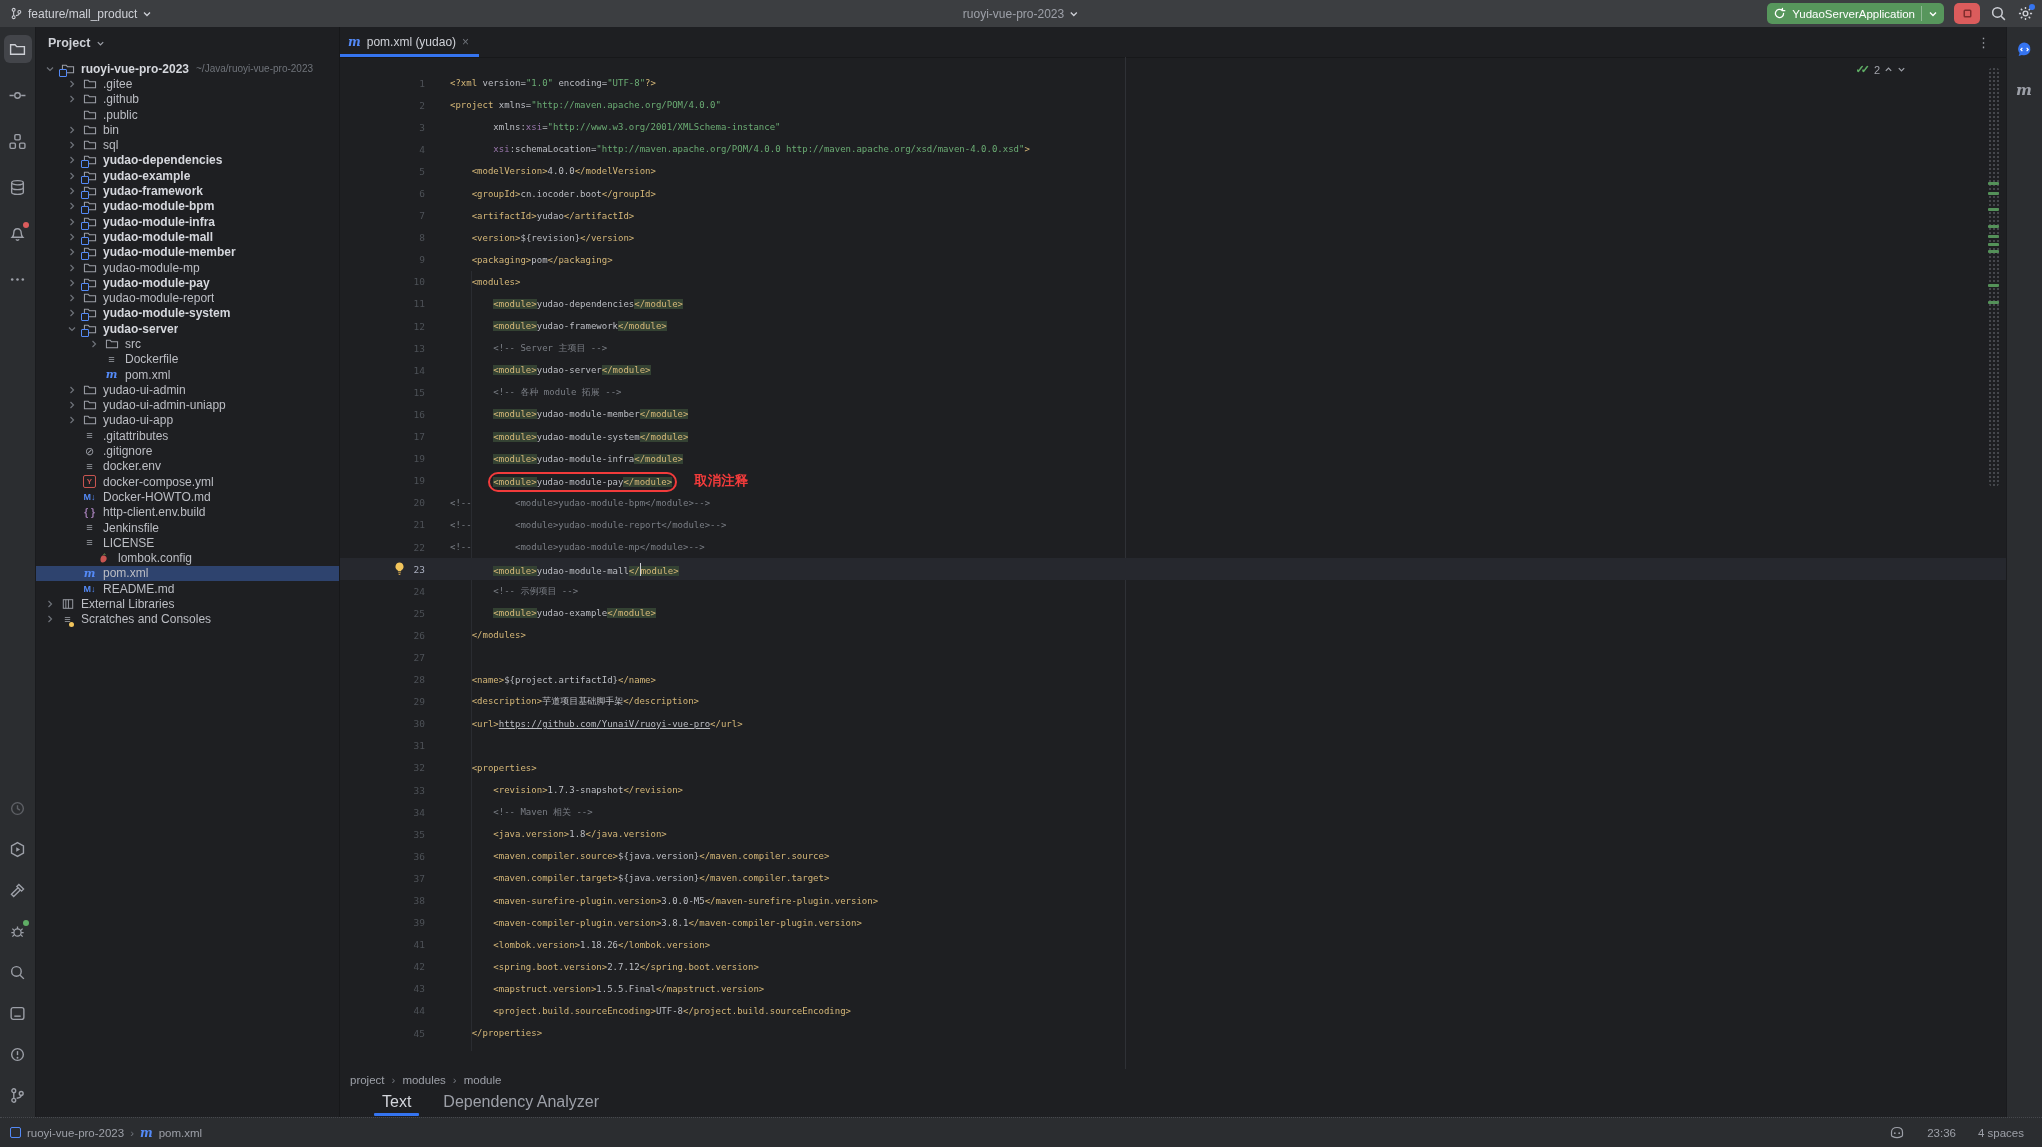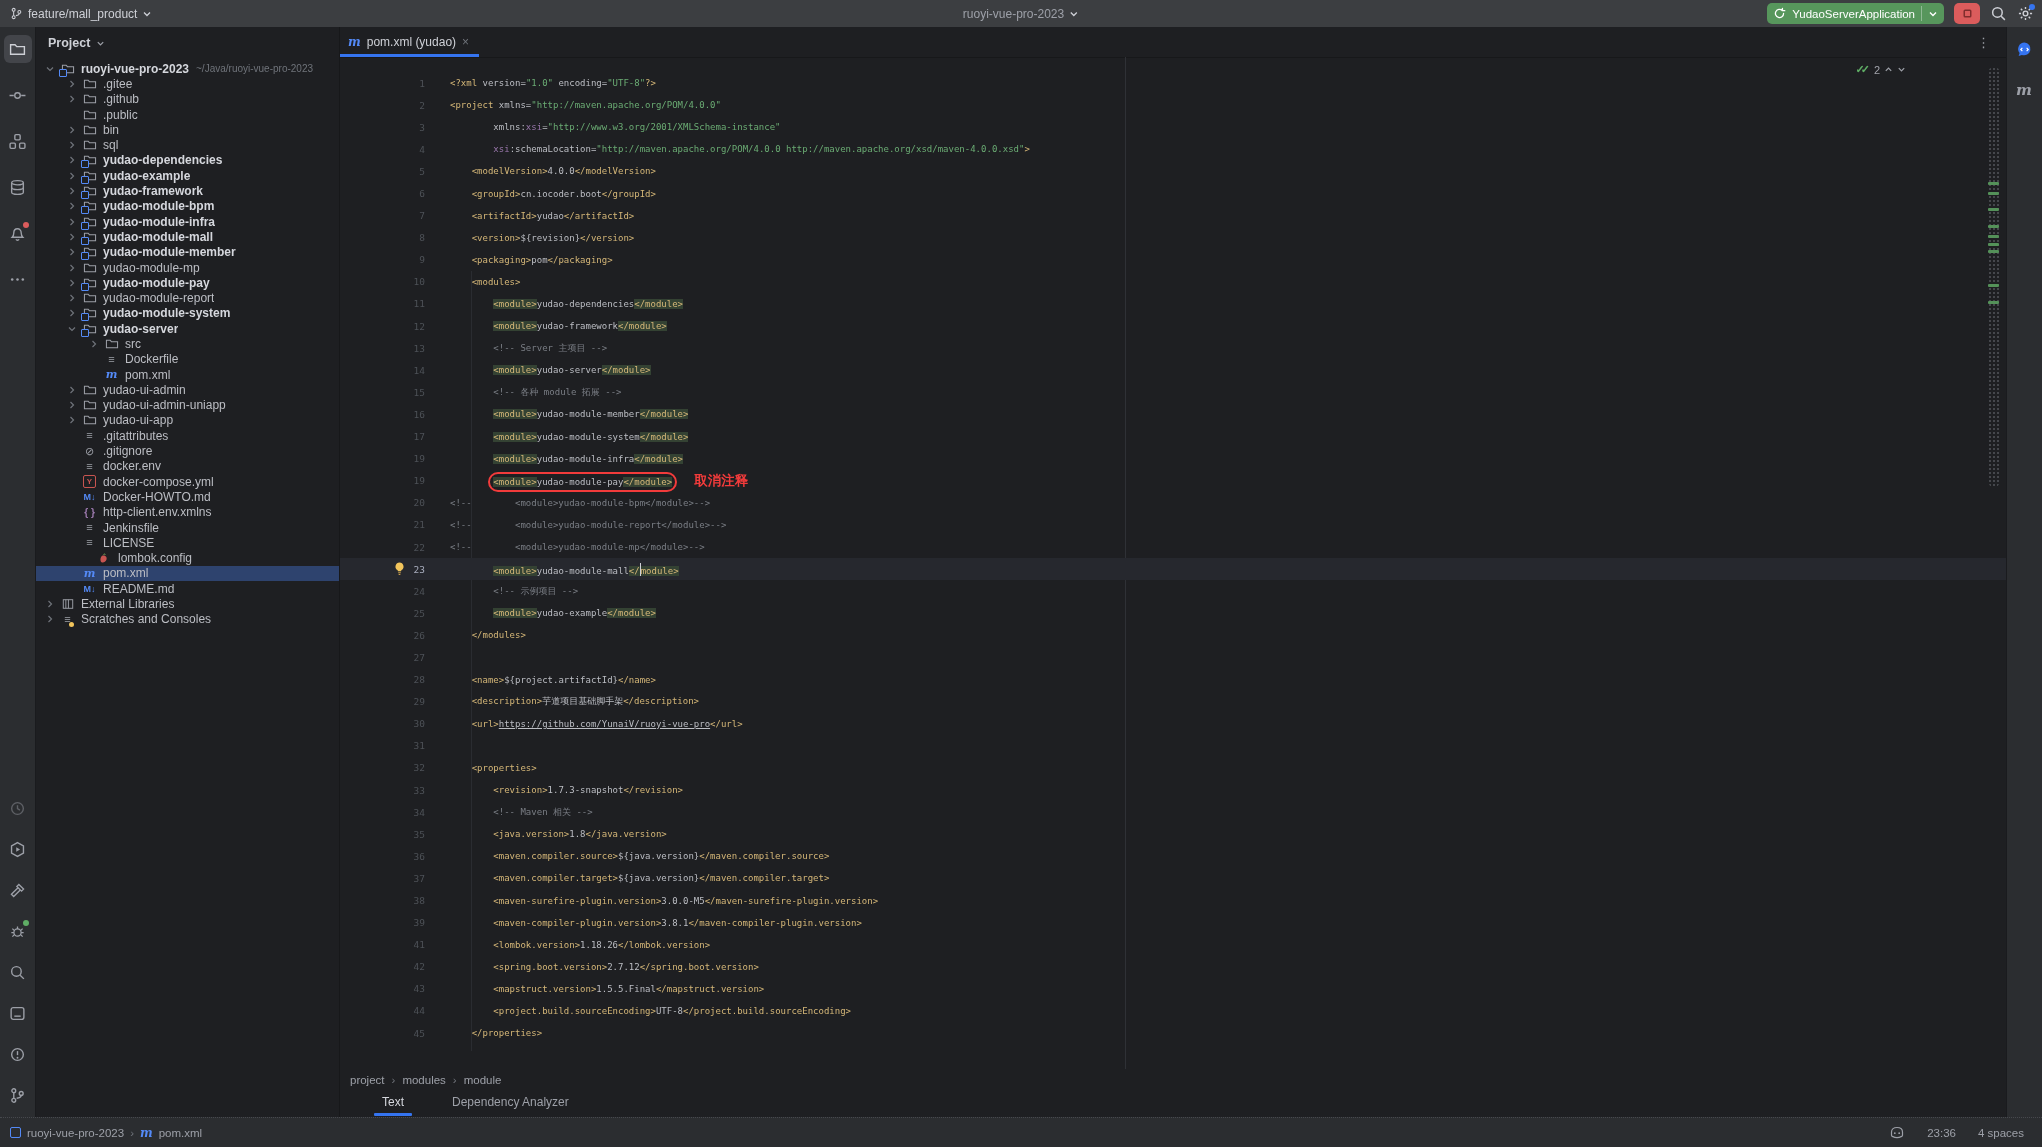--- a/index.html
+++ b/index.html
@@ -65,21 +65,21 @@
   .insp{position:absolute;top:36px;right:100px;display:flex;align-items:center;gap:4px;font-size:11px;color:#A1A3AB;}
   .insp .chk{color:#5FAD65;font-size:11px;font-weight:700;}
   .insp .chk2{margin-left:-8px;}
   .sbar{position:absolute;right:6px;top:40px;width:12px;height:420px;border-radius:6px;
     background-image:radial-gradient(#56585E 0.8px,transparent 0.9px);background-size:4px 4px;opacity:.7;}
   .smark{position:absolute;right:7px;width:11px;height:3px;border-radius:1px;background:#549159;}
   .crumbs{position:absolute;left:0;top:1042px;width:100%;height:21px;display:flex;align-items:center;
     gap:7px;padding-left:10px;box-sizing:border-box;font-size:11.5px;color:#9DA0A8;background:#1E1F22;}
   .crumbs .csep{color:#6F737A;}
   .btabs{position:absolute;left:0;top:1063px;width:100%;height:27px;display:flex;align-items:flex-start;
-    gap:20px;padding-left:28px;box-sizing:border-box;font-size:12px;}
+    gap:4px;padding-left:28px;box-sizing:border-box;font-size:16px;}
   .btab{position:relative;height:24px;display:flex;align-items:center;padding:0 14px;color:#9DA0A8;}
   .btab.on{color:#D5D7DD;}
   .btab.on .underline{position:absolute;left:6px;right:6px;bottom:-2px;height:3px;background:#3574F0;border-radius:1px;}
   
   .rstrip{position:absolute;right:0;top:27px;width:36px;height:1090px;background:#2B2D30;border-left:1px solid #1A1B1E;
     display:flex;flex-direction:column;align-items:center;padding-top:8px;gap:12px;box-sizing:border-box;}
   .maven-m{font-family:"DejaVu Serif",serif;font-style:italic;font-weight:700;color:#548AF7;}
   
   .statusbar{position:absolute;left:0;top:1117px;width:2042px;height:30px;background:#2B2D30;
     border-top:1px dotted #47494E;display:flex;align-items:center;font-size:11.5px;color:#9DA0A8;box-sizing:border-box;}
@@ -652,21 +652,21 @@
           <span class="ticon">
             <span style="color:#548AF7;font-size:9px;font-weight:700">M↓</span>
           </span>
           <span class="lbl">Docker-HOWTO.md</span>
         </div>
         <div class="trow" style="padding-left: 28px;">
           <span class="chev"></span>
           <span class="ticon">
             <span style="color:#9E7BB0;font-size:10px;font-weight:700">{ }</span>
           </span>
-          <span class="lbl">http-client.env.xmlns</span>
+          <span class="lbl">http-client.env.build</span>
         </div>
         <div class="trow" style="padding-left: 28px;">
           <span class="chev"></span>
           <span class="ticon">
             <span class="fi">≡</span>
           </span>
           <span class="lbl">Jenkinsfile</span>
         </div>
         <div class="trow" style="padding-left: 28px;">
           <span class="chev"></span>

